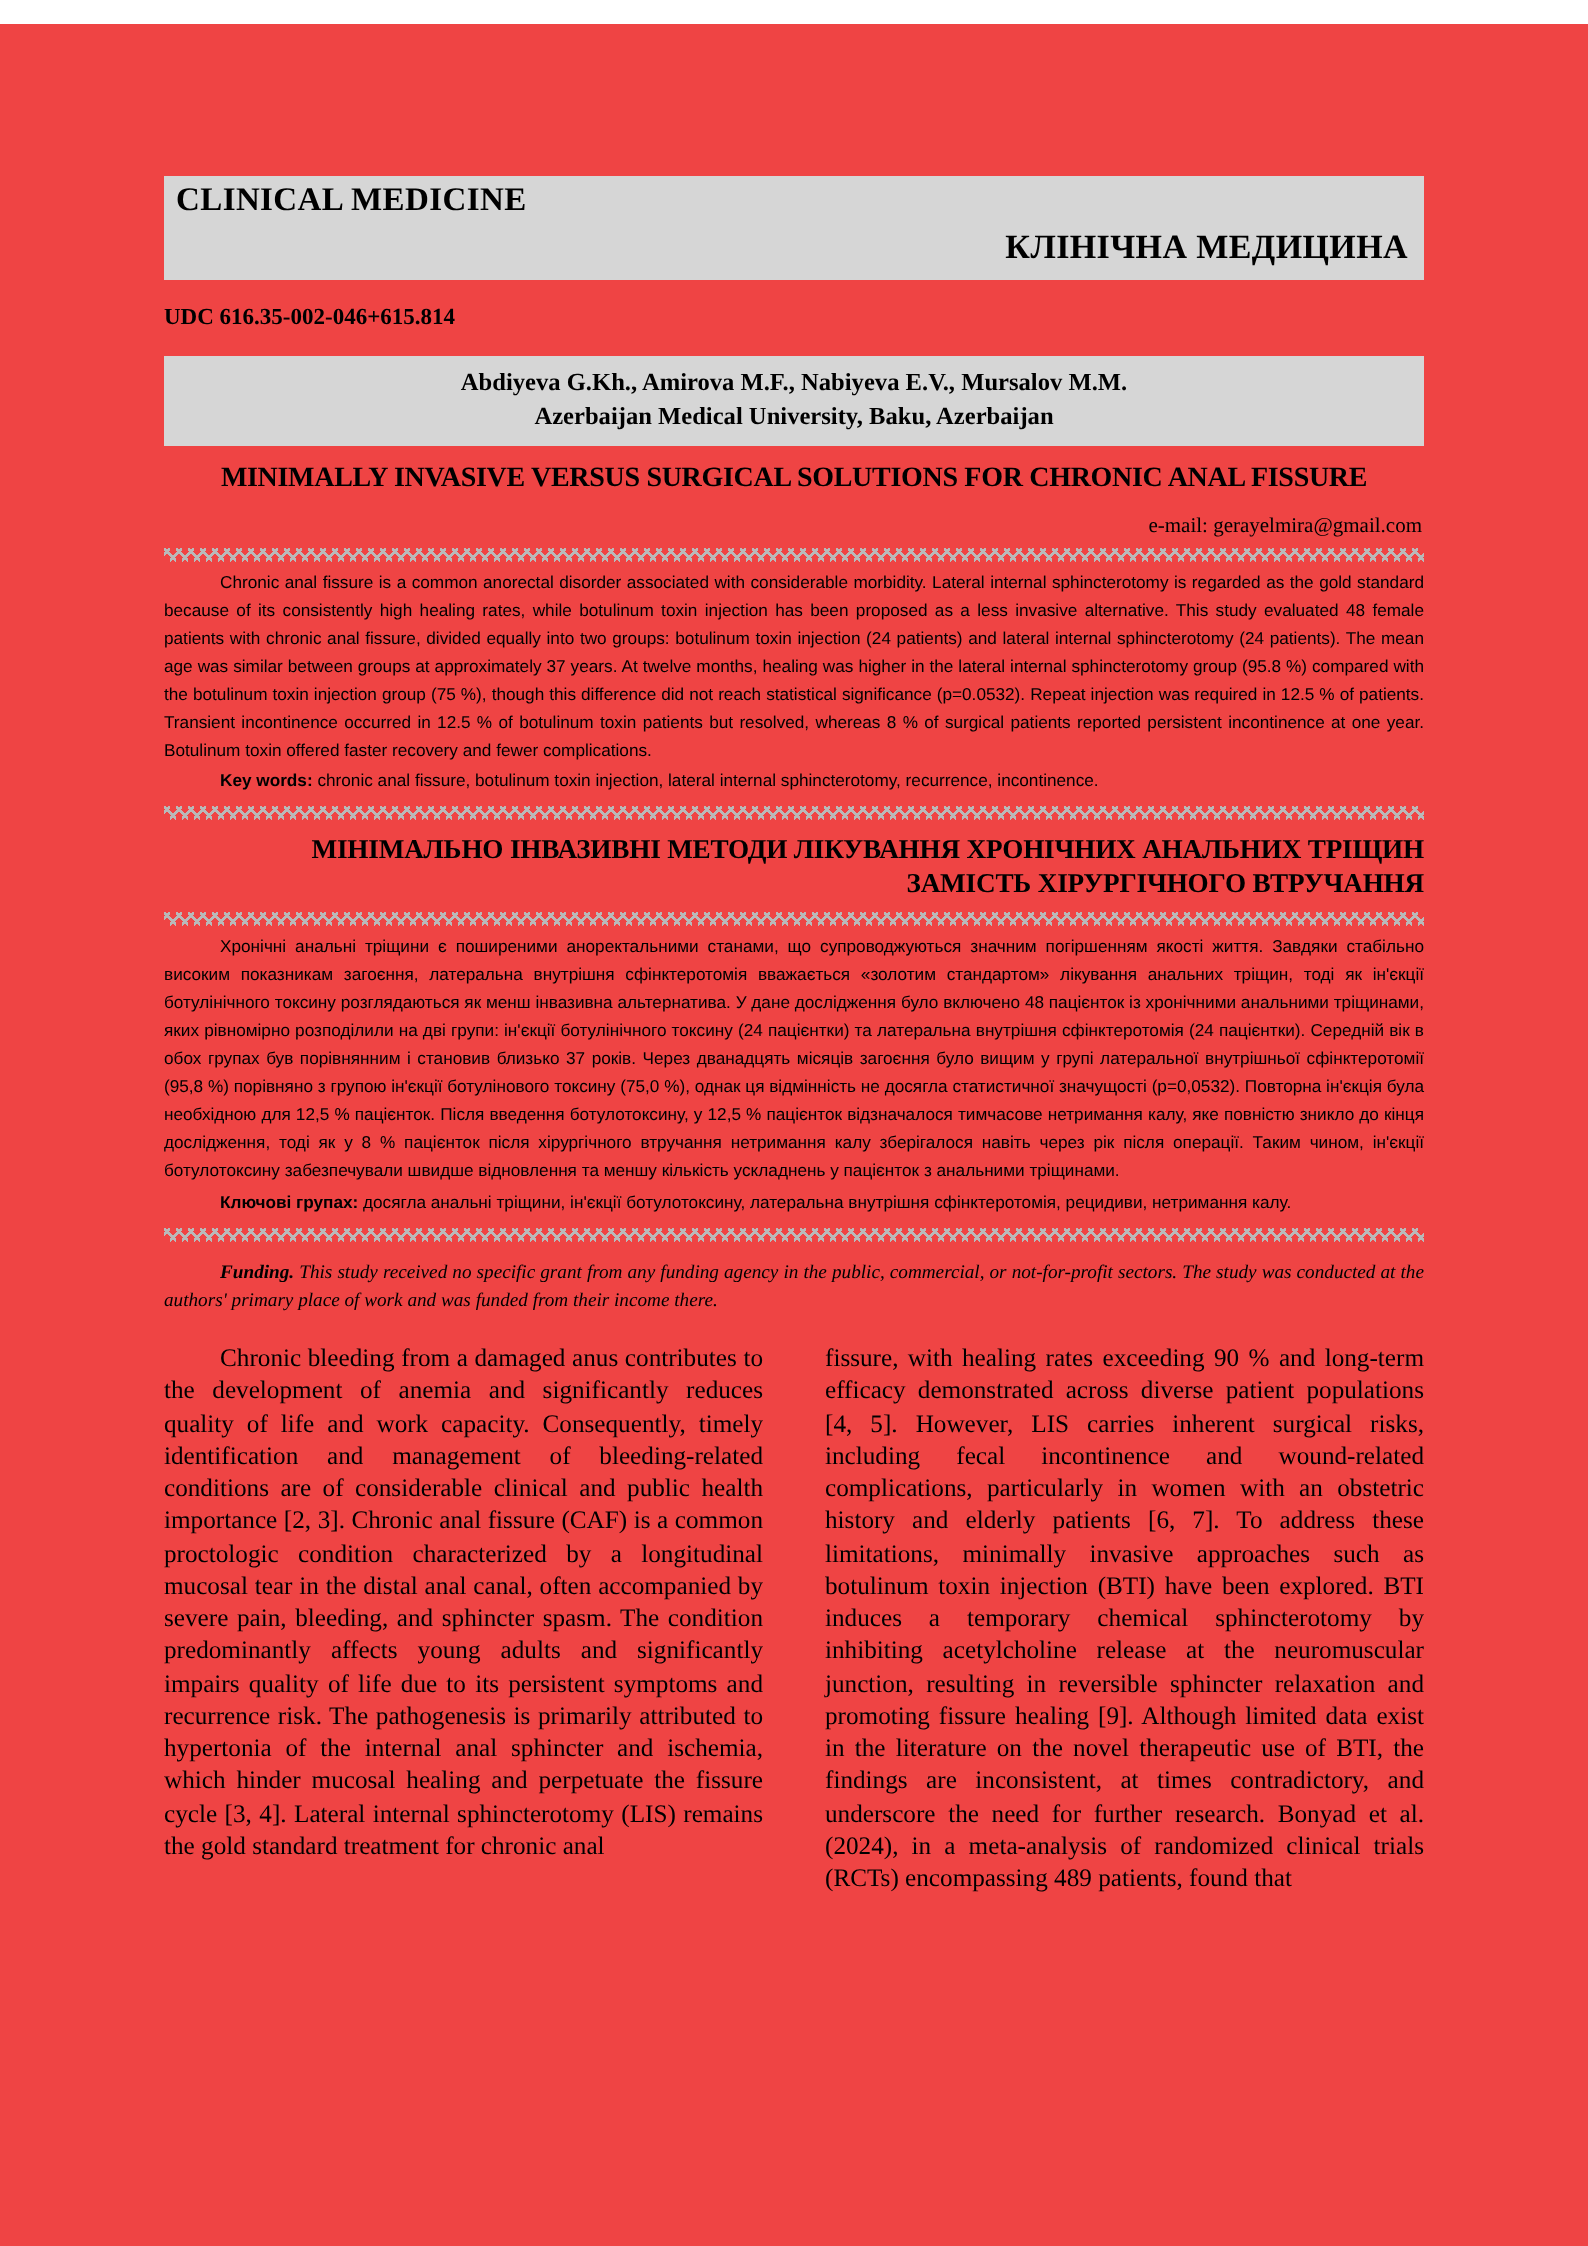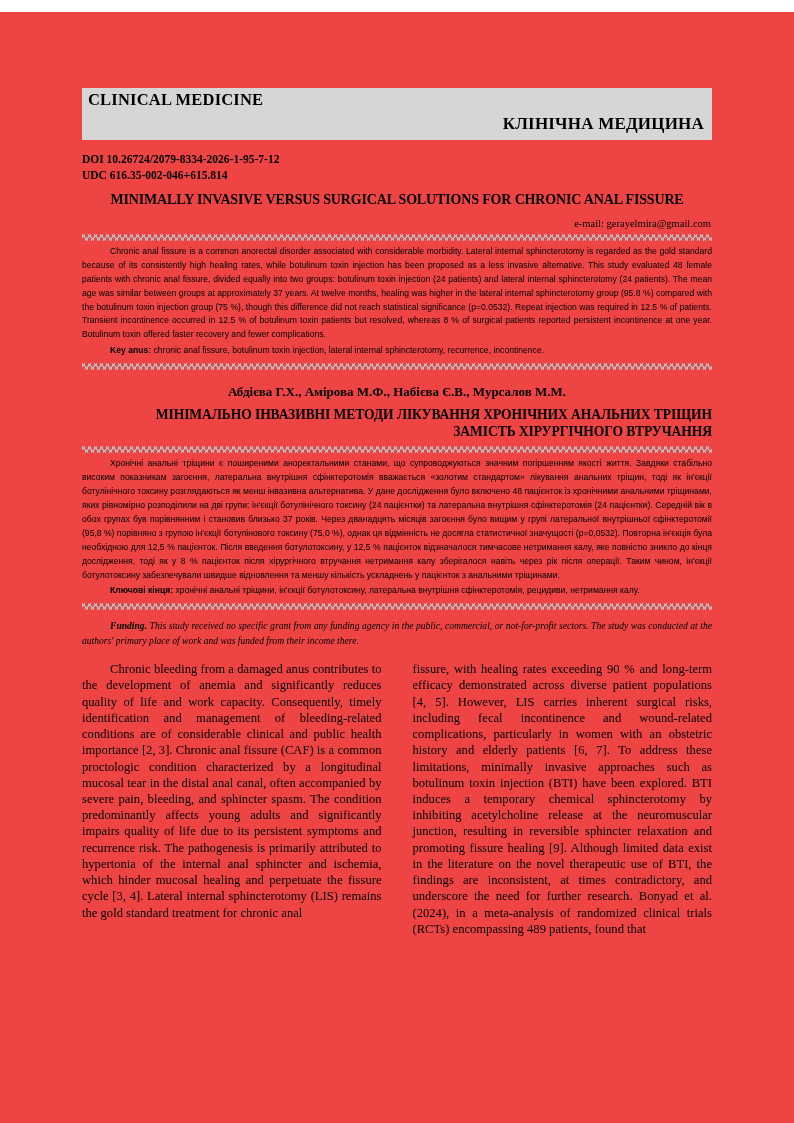--- a/index.html
+++ b/index.html
@@ -200,48 +200,50 @@
 
 <div class="page">
   <div class="content">
 
     <div class="band band-1">
       <div class="masthead-en">CLINICAL MEDICINE</div>
       <div class="masthead-uk">КЛІНІЧНА МЕДИЦИНА</div>
     </div>
 
     <div class="doi-block">
-      <div>DOI 10.26724/2079-8334-2026-1-95-7-12</div>
       <div>UDC 616.35-002-046+615.814</div>
     </div>
 
+    <div class="band-2">
+      <div class="authors-en">Abdiyeva G.Kh., Amirova M.F., Nabiyeva E.V., Mursalov M.M.</div>
+      <div class="affiliation-en">Azerbaijan Medical University, Baku, Azerbaijan</div>
+    </div>
 
     <div class="title-en">MINIMALLY INVASIVE VERSUS SURGICAL SOLUTIONS FOR CHRONIC ANAL FISSURE</div>
     <div class="email-line">e-mail: gerayelmira@gmail.com</div>
 
     <div class="wave"></div>
 
     <div class="abstract-en">
       <p>Chronic anal fissure is a common anorectal disorder associated with considerable morbidity. Lateral internal sphincterotomy is regarded as the gold standard because of its consistently high healing rates, while botulinum toxin injection has been proposed as a less invasive alternative. This study evaluated 48 female patients with chronic anal fissure, divided equally into two groups: botulinum toxin injection (24 patients) and lateral internal sphincterotomy (24 patients). The mean age was similar between groups at approximately 37 years. At twelve months, healing was higher in the lateral internal sphincterotomy group (95.8 %) compared with the botulinum toxin injection group (75 %), though this difference did not reach statistical significance (p=0.0532). Repeat injection was required in 12.5 % of patients. Transient incontinence occurred in 12.5 % of botulinum toxin patients but resolved, whereas 8 % of surgical patients reported persistent incontinence at one year. Botulinum toxin offered faster recovery and fewer complications.</p>
-      <p class="kw"><b>Key anus:</b> <span>chronic anal fissure, botulinum toxin injection, lateral internal sphincterotomy, recurrence, incontinence.</span></p>
-    </div>
-
-    <div class="wave"></div>
-
-    <div class="authors-uk">Абдієва Г.Х., Амірова М.Ф., Набієва Є.В., Мурсалов М.М.</div>
+      <p class="kw"><b>Key words:</b> <span>chronic anal fissure, botulinum toxin injection, lateral internal sphincterotomy, recurrence, incontinence.</span></p>
+    </div>
+
+    <div class="wave"></div>
+
     <div class="title-uk">
       <span>МІНІМАЛЬНО ІНВАЗИВНІ МЕТОДИ ЛІКУВАННЯ ХРОНІЧНИХ АНАЛЬНИХ ТРІЩИН</span><br>
       <span>ЗАМІСТЬ ХІРУРГІЧНОГО ВТРУЧАННЯ</span>
     </div>
 
     <div class="wave"></div>
 
     <div class="abstract-uk">
       <p>Хронічні анальні тріщини є поширеними аноректальними станами, що супроводжуються значним погіршенням якості життя. Завдяки стабільно високим показникам загоєння, латеральна внутрішня сфінктеротомія вважається «золотим стандартом» лікування анальних тріщин, тоді як ін'єкції ботулінічного токсину розглядаються як менш інвазивна альтернатива. У дане дослідження було включено 48 пацієнток із хронічними анальними тріщинами, яких рівномірно розподілили на дві групи: ін'єкції ботулінічного токсину (24 пацієнтки) та латеральна внутрішня сфінктеротомія (24 пацієнтки). Середній вік в обох групах був порівнянним і становив близько 37 років. Через дванадцять місяців загоєння було вищим у групі латеральної внутрішньої сфінктеротомії (95,8 %) порівняно з групою ін'єкції ботулінового токсину (75,0 %), однак ця відмінність не досягла статистичної значущості (p=0,0532). Повторна ін'єкція була необхідною для 12,5 % пацієнток. Після введення ботулотоксину, у 12,5 % пацієнток відзначалося тимчасове нетримання калу, яке повністю зникло до кінця дослідження, тоді як у 8 % пацієнток після хірургічного втручання нетримання калу зберігалося навіть через рік після операції. Таким чином, ін'єкції ботулотоксину забезпечували швидше відновлення та меншу кількість ускладнень у пацієнток з анальними тріщинами.</p>
-      <p class="kw"><b>Ключові кінця:</b> <span>хронічні анальні тріщини, ін'єкції ботулотоксину, латеральна внутрішня сфінктеротомія, рецидиви, нетримання калу.</span></p>
+      <p class="kw"><b>Ключові групах:</b> <span>досягла анальні тріщини, ін'єкції ботулотоксину, латеральна внутрішня сфінктеротомія, рецидиви, нетримання калу.</span></p>
     </div>
 
     <div class="wave"></div>
 
     <div class="funding">
       <span class="lead"><b>Funding.</b><span> This study received no specific grant from any funding agency in the public, commercial, or not-for-profit sectors. The study was conducted at the authors' primary place of work and was funded from their income there.</span></span>
     </div>
 
     <div class="body-cols">
       <div class="col">

